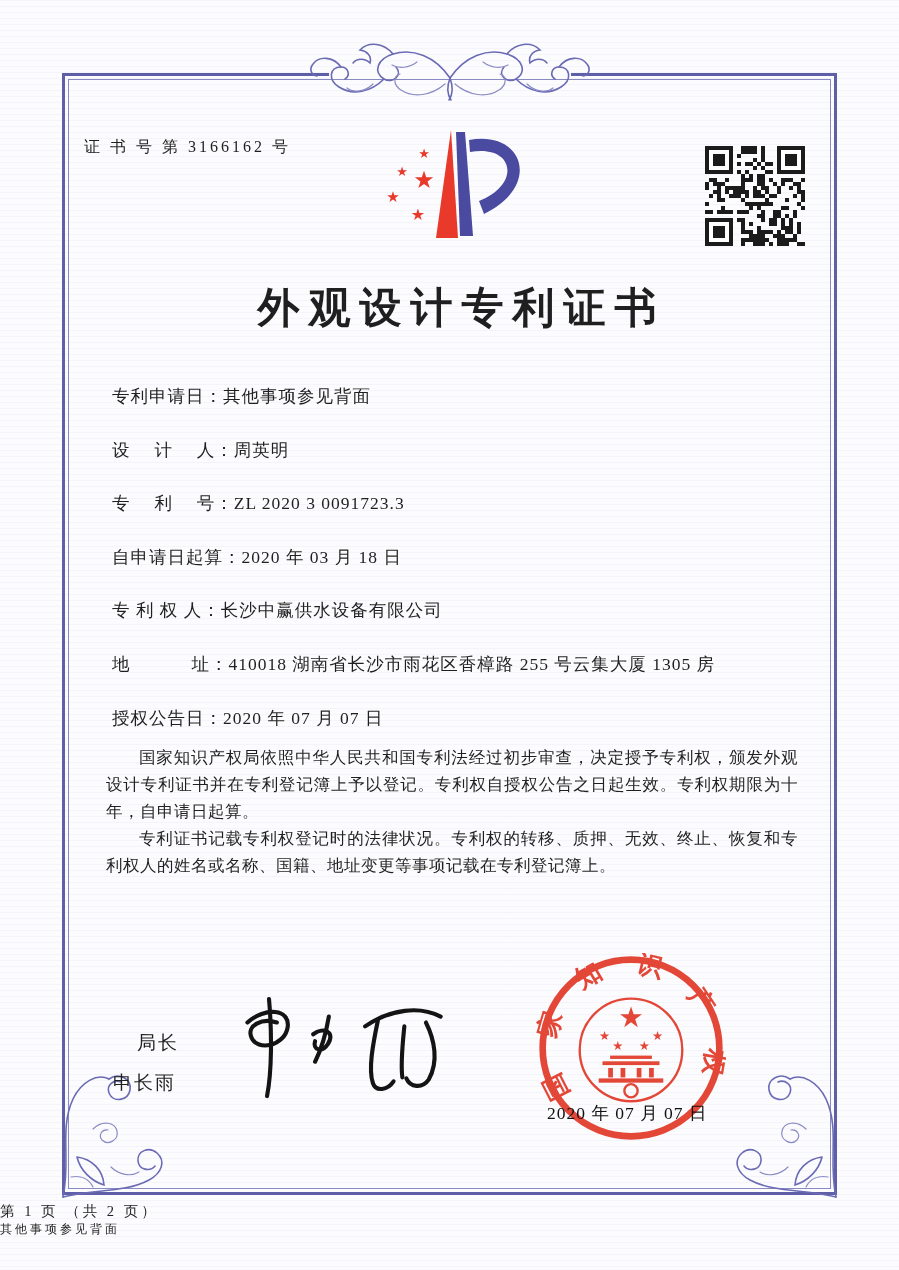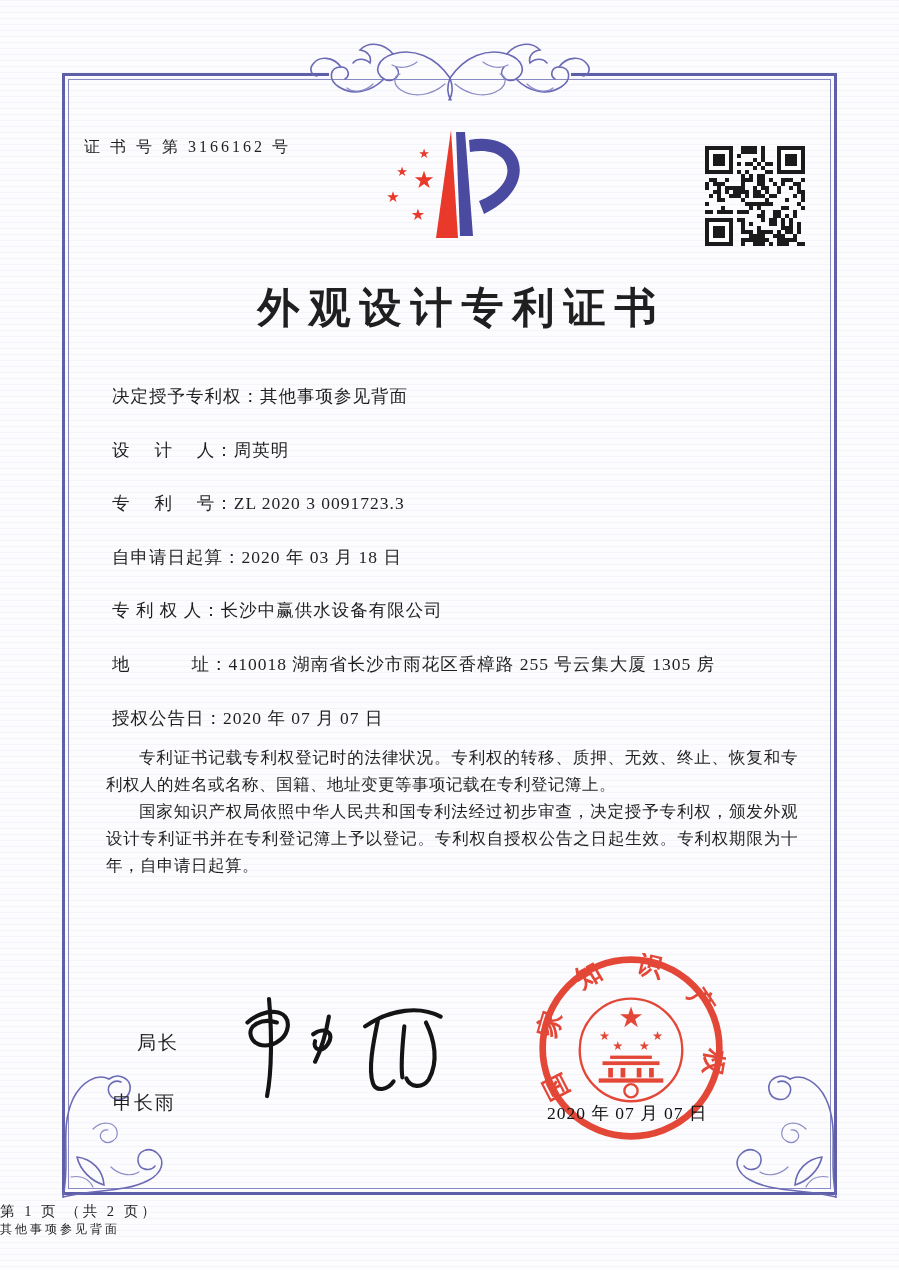--- a/index.html
+++ b/index.html
@@ -34,21 +34,21 @@
   .fvalue{}
   .fcol2{position:absolute; left:336px; top:0;}
   
   .paras{position:absolute; left:106px; top:744px; width:692px;
     font-size:16.5px; line-height:27px; letter-spacing:0.5px; text-align:justify;}
   .paras p{margin:0; text-indent:2em;}
   
   .sig-role{position:absolute; left:113px; top:1030px; font-size:19px; letter-spacing:2px;
     font-family:"Liberation Sans","DejaVu Sans",sans-serif;margin-left:24px;}
   .sig-name{position:absolute; left:113px; top:1070px; font-size:19px; letter-spacing:2px;
-    font-family:"Liberation Sans","DejaVu Sans",sans-serif;margin-top:20px;}
+    font-family:"Liberation Sans","DejaVu Sans",sans-serif;}
   .signature{position:absolute; left:218px; top:992px; width:255px; height:110px;}
   
   .seal{position:absolute; left:536px; top:953px; width:190px; height:190px; opacity:0.93;}
   .seal-date{position:absolute; left:547px; top:1101px; font-size:17.5px; letter-spacing:1px;
     z-index:3; color:#111;}
   
   .footer-page{position:absolute; left:0; top:1162px; width:100%; 
     font-size:14.5px; letter-spacing:3px;margin-top:40px;}
   .footer-note{position:absolute; left:0; top:1221px; width:100%; text-align:left;
     font-size:12px; letter-spacing:3px;}
@@ -319,21 +319,21 @@
       <rect x="80" y="8" width="12" height="12" fill="#1b1b1b"></rect>
       <rect x="0" y="72" width="28" height="28" fill="#1b1b1b"></rect>
       <rect x="4" y="76" width="20" height="20" fill="#fff"></rect>
       <rect x="8" y="80" width="12" height="12" fill="#1b1b1b"></rect>
     </svg>
 
   <h1 class="title">外观设计专利证书</h1>
 
   <div class="fields">
     <div class="field-row">
-      <span class="flabel">决定授予专利权：</span><span class="fvalue">其他事项参见背面</span>
+      <span class="flabel">专利申请日：</span><span class="fvalue">其他事项参见背面</span>
     </div>
     <div class="field-row">
       <span class="flabel">设　 计　 人：</span><span class="fvalue">周英明</span>
     </div>
     <div class="field-row">
       <span class="flabel">专　 利　 号：</span><span class="fvalue">ZL 2020 3 0091723.3</span>
     </div>
     <div class="field-row">
       <span class="flabel">自申请日起算：</span><span class="fvalue">2020 年 03 月 18 日</span>
     </div>
@@ -342,22 +342,22 @@
     </div>
     <div class="field-row">
       <span class="flabel">地　　　 址：</span><span class="fvalue">410018 湖南省长沙市雨花区香樟路 255 号云集大厦 1305 房</span>
     </div>
     <div class="field-row">
       <span class="flabel">授权公告日：</span><span class="fvalue">2020 年 07 月 07 日</span>
     </div>
   </div>
 
   <div class="paras">
+    <p>国家知识产权局依照中华人民共和国专利法经过初步审查，决定授予专利权，颁发外观设计专利证书并在专利登记簿上予以登记。专利权自授权公告之日起生效。专利权期限为十年，自申请日起算。</p>
     <p>专利证书记载专利权登记时的法律状况。专利权的转移、质押、无效、终止、恢复和专利权人的姓名或名称、国籍、地址变更等事项记载在专利登记簿上。</p>
-    <p>国家知识产权局依照中华人民共和国专利法经过初步审查，决定授予专利权，颁发外观设计专利证书并在专利登记簿上予以登记。专利权自授权公告之日起生效。专利权期限为十年，自申请日起算。</p>
   </div>
 
   <div class="sig-role">局长</div>
   <div class="sig-name">申长雨</div>
   <svg class="signature" viewBox="0 0 260 110">
     <g fill="none" stroke="#141414" stroke-width="4.2" stroke-linecap="round" stroke-linejoin="round">
       <path d="M30,30 C48,14 74,16 71,35 C68,54 40,60 34,45 C29,33 45,25 60,30"></path>
       <path d="M52,6 C55,40 55,80 50,105"></path>
       <path d="M113,24 C110,42 105,58 99,70"></path>
       <path d="M97,42 C108,34 120,40 112,52 C106,61 96,58 99,49"></path>

